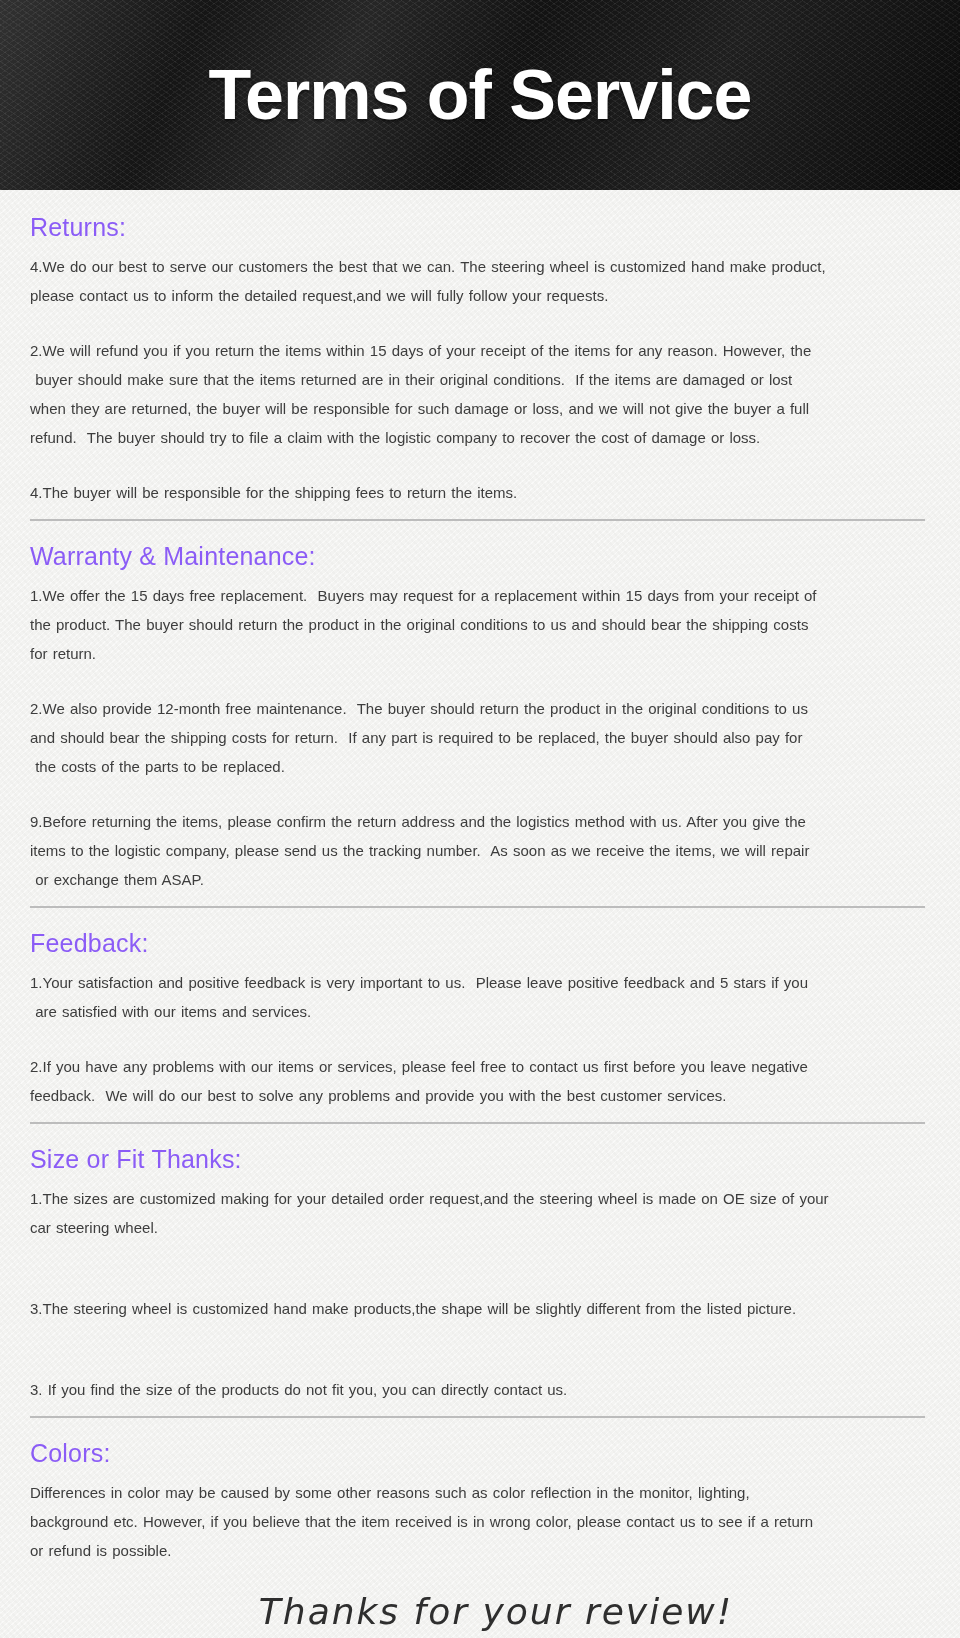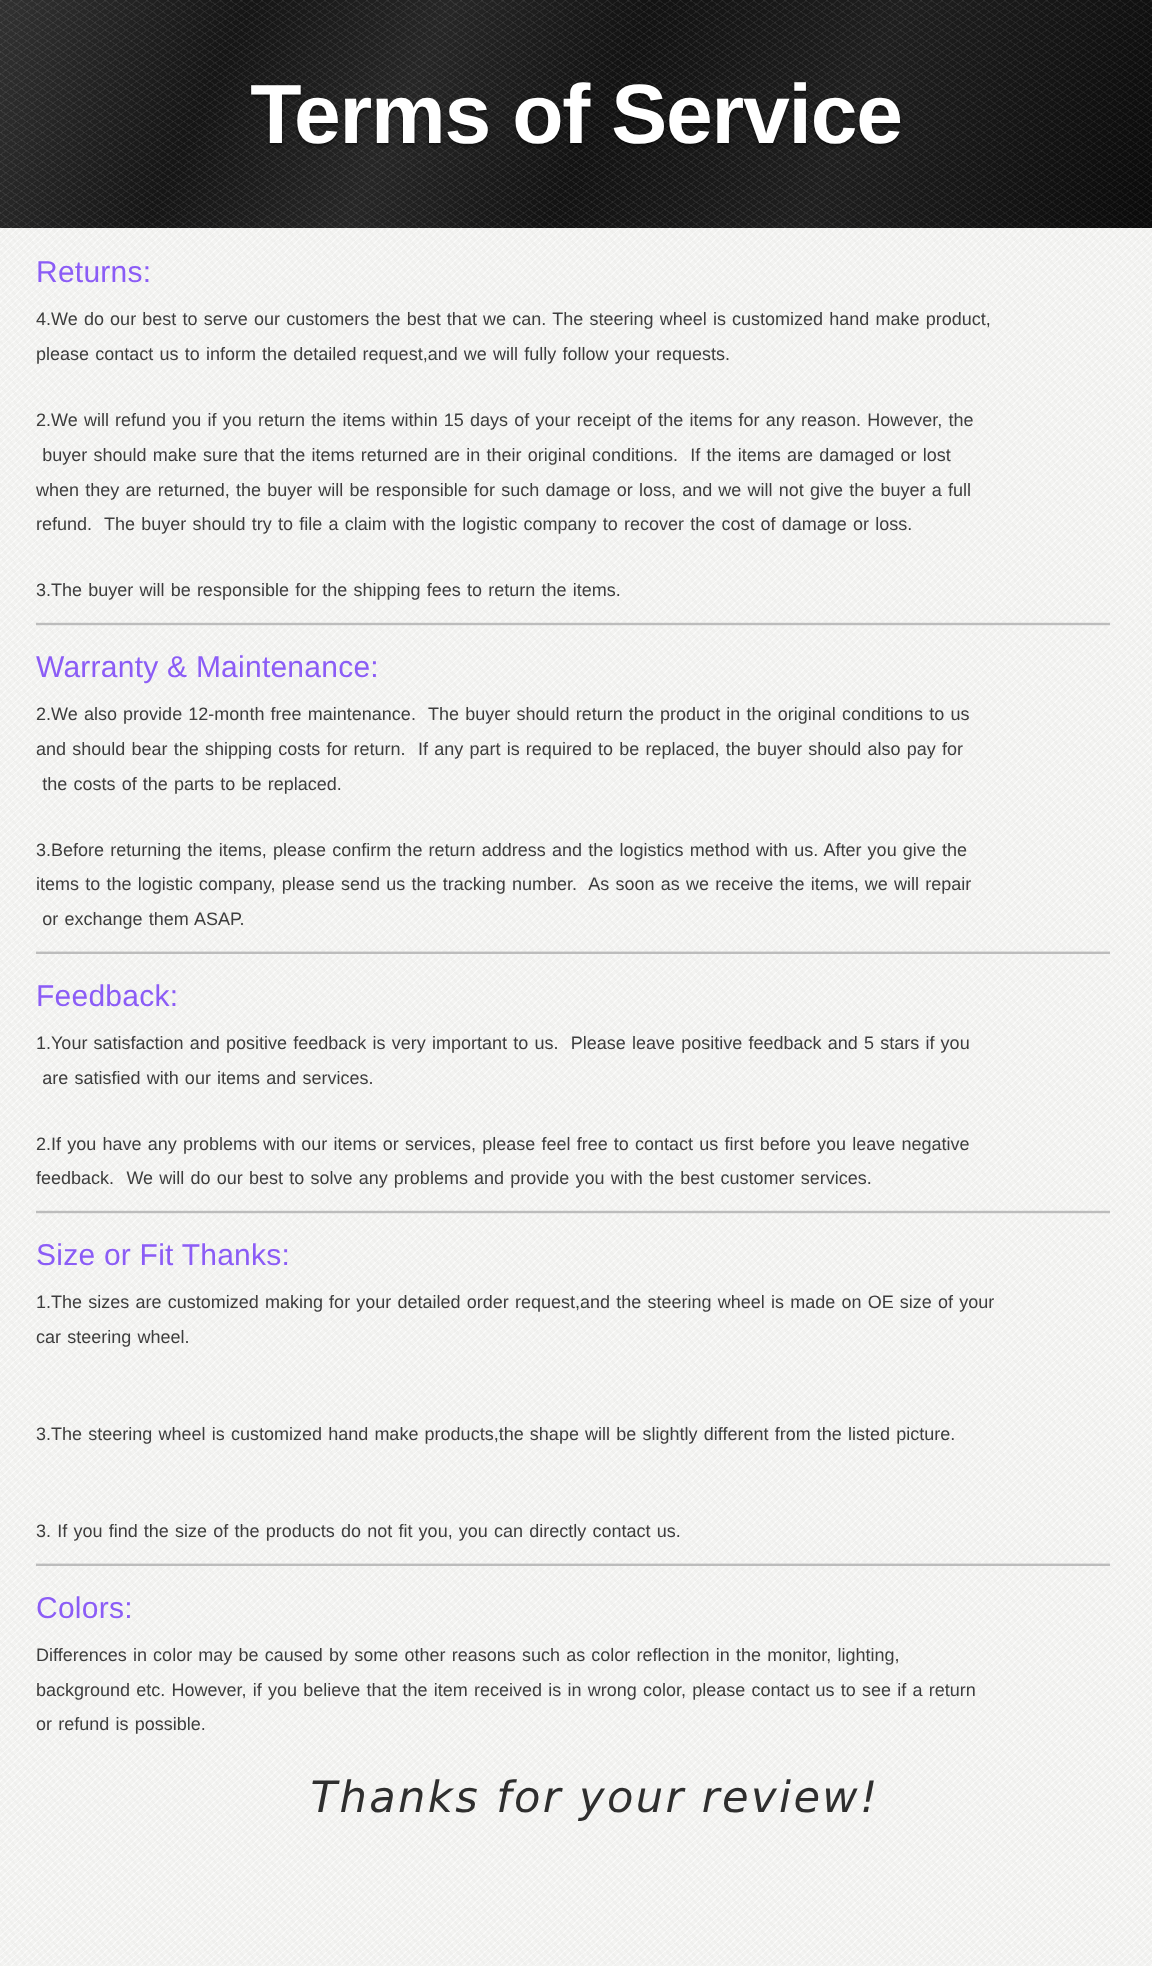--- a/index.html
+++ b/index.html
@@ -100,31 +100,34 @@
   <main class="content">
 
     <section>
       <h2 class="sec-heading">Returns:</h2>
       <p class="para">4.We do our best to serve our customers the best that we can. The steering wheel is customized hand make product,
 please contact us to inform the detailed request,and we will fully follow your requests.</p>
       <p class="para">2.We will refund you if you return the items within 15 days of your receipt of the items for any reason. However, the
  buyer should make sure that the items returned are in their original conditions.  If the items are damaged or lost
 when they are returned, the buyer will be responsible for such damage or loss, and we will not give the buyer a full
 refund.  The buyer should try to file a claim with the logistic company to recover the cost of damage or loss.</p>
-      <p class="para">3.The buyer will be responsible for the shipping fees to return the items.</p>
+      <p class="para">4.The buyer will be responsible for the shipping fees to return the items.</p>
     </section>
 
     <hr class="divider">
 
     <section>
       <h2 class="sec-heading">Warranty &amp; Maintenance:</h2>
+      <p class="para">1.We offer the 15 days free replacement.  Buyers may request for a replacement within 15 days from your receipt of
+the product. The buyer should return the product in the original conditions to us and should bear the shipping costs
+for return.</p>
       <p class="para">2.We also provide 12-month free maintenance.  The buyer should return the product in the original conditions to us
 and should bear the shipping costs for return.  If any part is required to be replaced, the buyer should also pay for
  the costs of the parts to be replaced.</p>
-      <p class="para">3.Before returning the items, please confirm the return address and the logistics method with us. After you give the
+      <p class="para">9.Before returning the items, please confirm the return address and the logistics method with us. After you give the
 items to the logistic company, please send us the tracking number.  As soon as we receive the items, we will repair
  or exchange them ASAP.</p>
     </section>
 
     <hr class="divider">
 
     <section>
       <h2 class="sec-heading">Feedback:</h2>
       <p class="para">1.Your satisfaction and positive feedback is very important to us.  Please leave positive feedback and 5 stars if you
  are satisfied with our items and services.</p>

